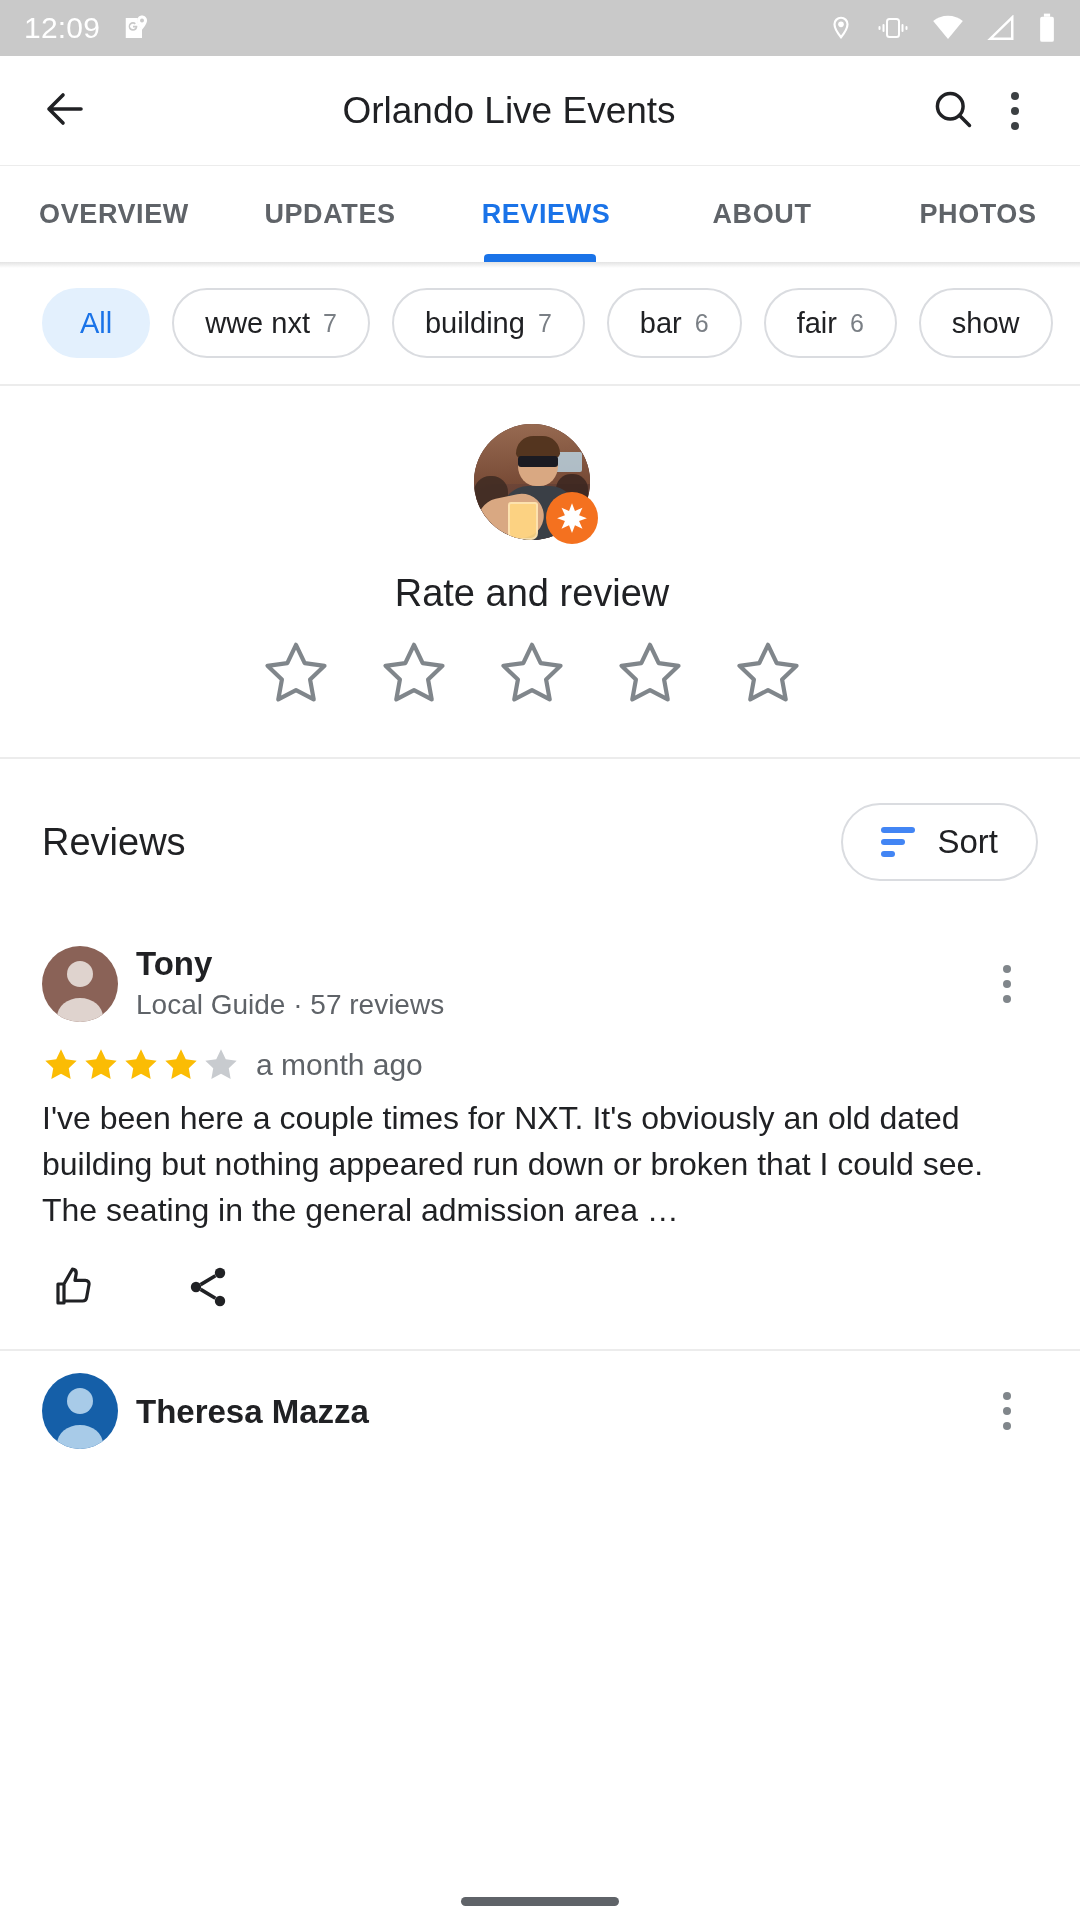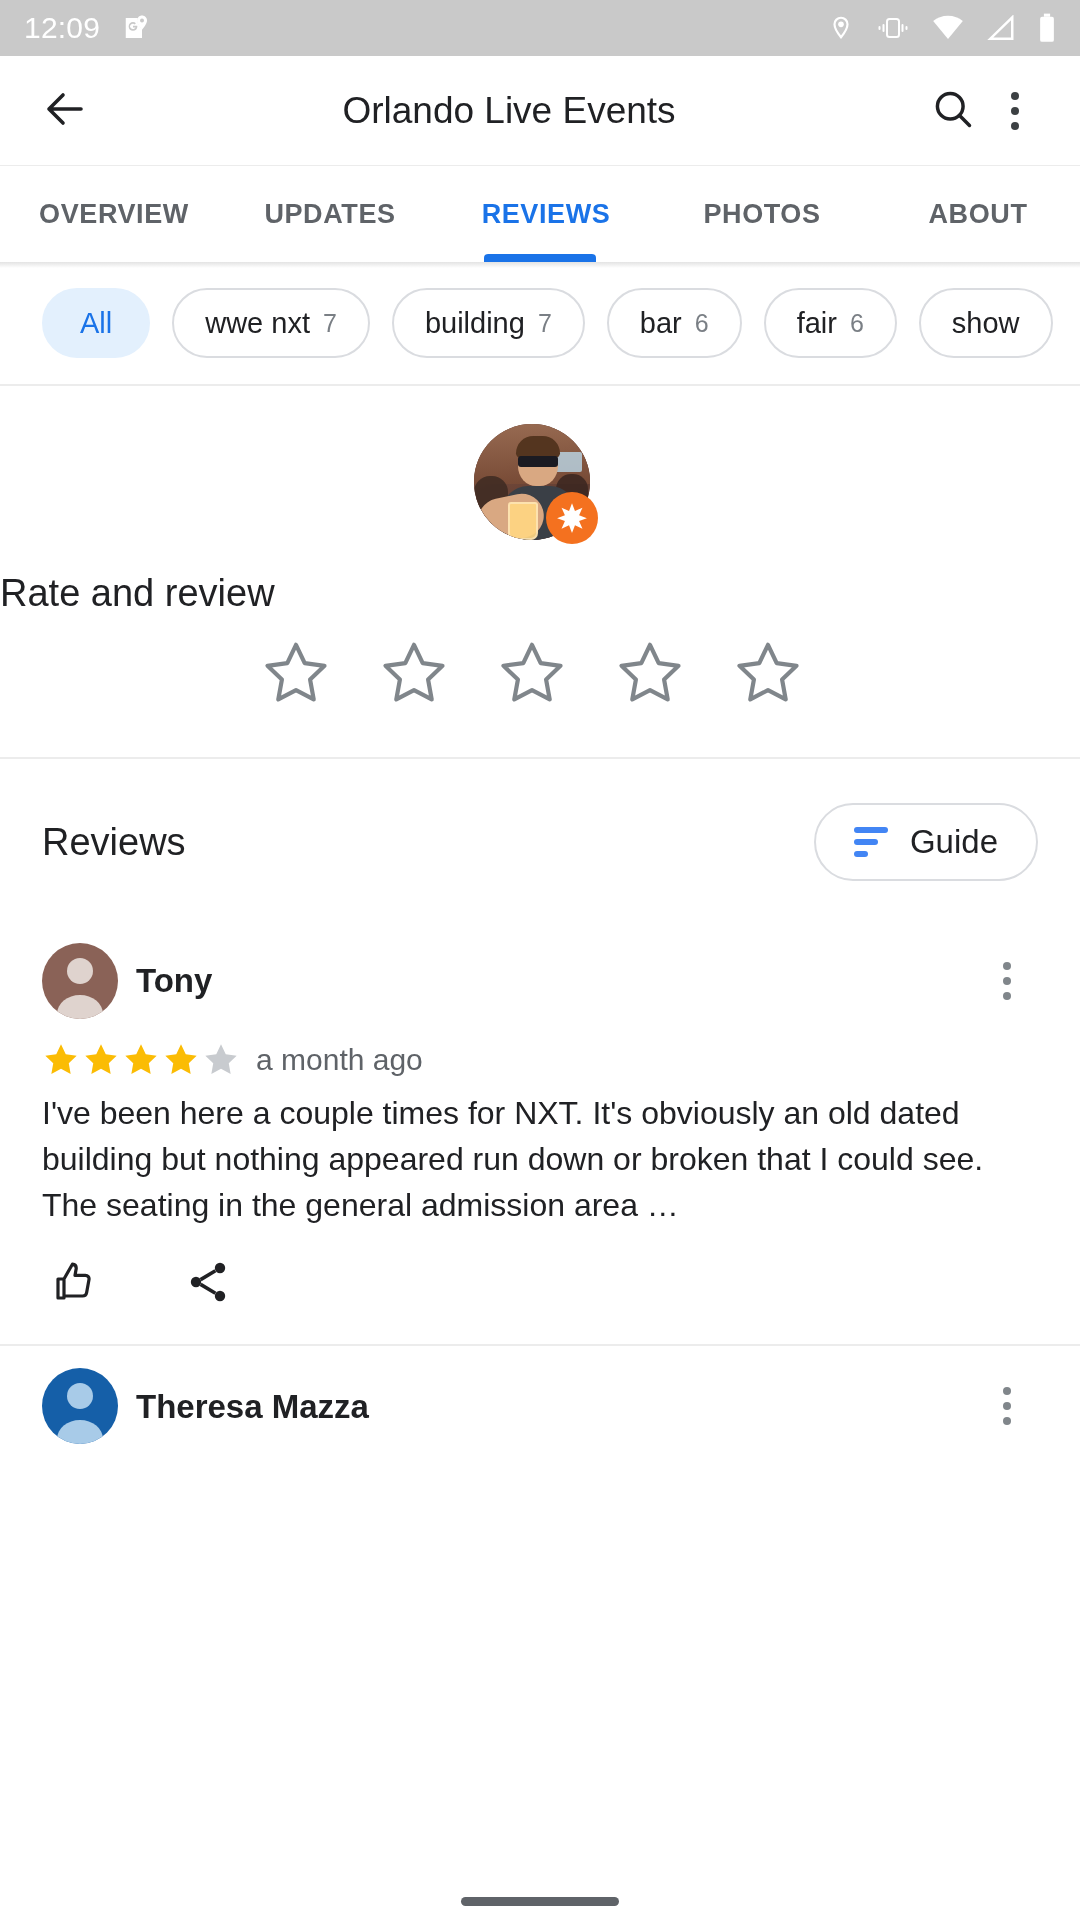--- a/index.html
+++ b/index.html
@@ -147,20 +147,21 @@
   }
   .chip .cnt {
     font-size: 25px;
     color: #7a7f85;
   }
   .divider-strong { height: 2px; background: #ececec; }
 
   
   .rate-block {
     padding: 38px 16px 44px 0;
+    text-align: center;
   }
   .avatar-wrap {
     position: relative;
     width: 116px;
     height: 116px;
     margin: 0 auto 32px auto;
   }
   .avatar-photo {
     width: 116px; height: 116px;
     border-radius: 50%;
@@ -402,22 +403,22 @@
         <i></i>
         <i></i>
       </span>
   </div>
 </div>
 
 <div class="tabs">
   <div class="tab">OVERVIEW</div>
   <div class="tab">UPDATES</div>
   <div class="tab active">REVIEWS</div>
+  <div class="tab">ABOUT</div>
   <div class="tab">PHOTOS</div>
-  <div class="tab">ABOUT</div>
 </div>
 <div class="tabs-shadow"></div>
 
 <div class="chiprow">
   <div class="chip selected">
     <span>All</span>
   </div>
   <div class="chip">
     <span>wwe nxt</span>
     <span class="cnt">7</span>
@@ -493,32 +494,33 @@
 <div class="section-divider"></div>
 
 <div class="reviews-head">
   <div class="reviews-title">Reviews</div>
   <div class="sort-btn">
     <span class="sort-lines">
         <i></i>
         <i></i>
         <i></i>
       </span>
-    <span class="sort-label">Guide</span>
+    <span class="sort-label">Sort</span>
   </div>
 </div>
 
 <div class="review">
   <div class="rv-head">
     <div class="rv-avatar" style="background:#8a6257">
       <span class="a-head" style="background:#dfd3ce"></span>
       <span class="a-body" style="background:#dfd3ce"></span>
     </div>
     <div class="rv-names">
       <div class="rv-name">Tony</div>
+      <div class="rv-meta">Local Guide · 57 reviews</div>
     </div>
     <div class="icon-btn">
       <span class="dots-v">
           <i style="background:#80868b"></i>
           <i style="background:#80868b"></i>
           <i style="background:#80868b"></i>
         </span>
     </div>
   </div>
 

